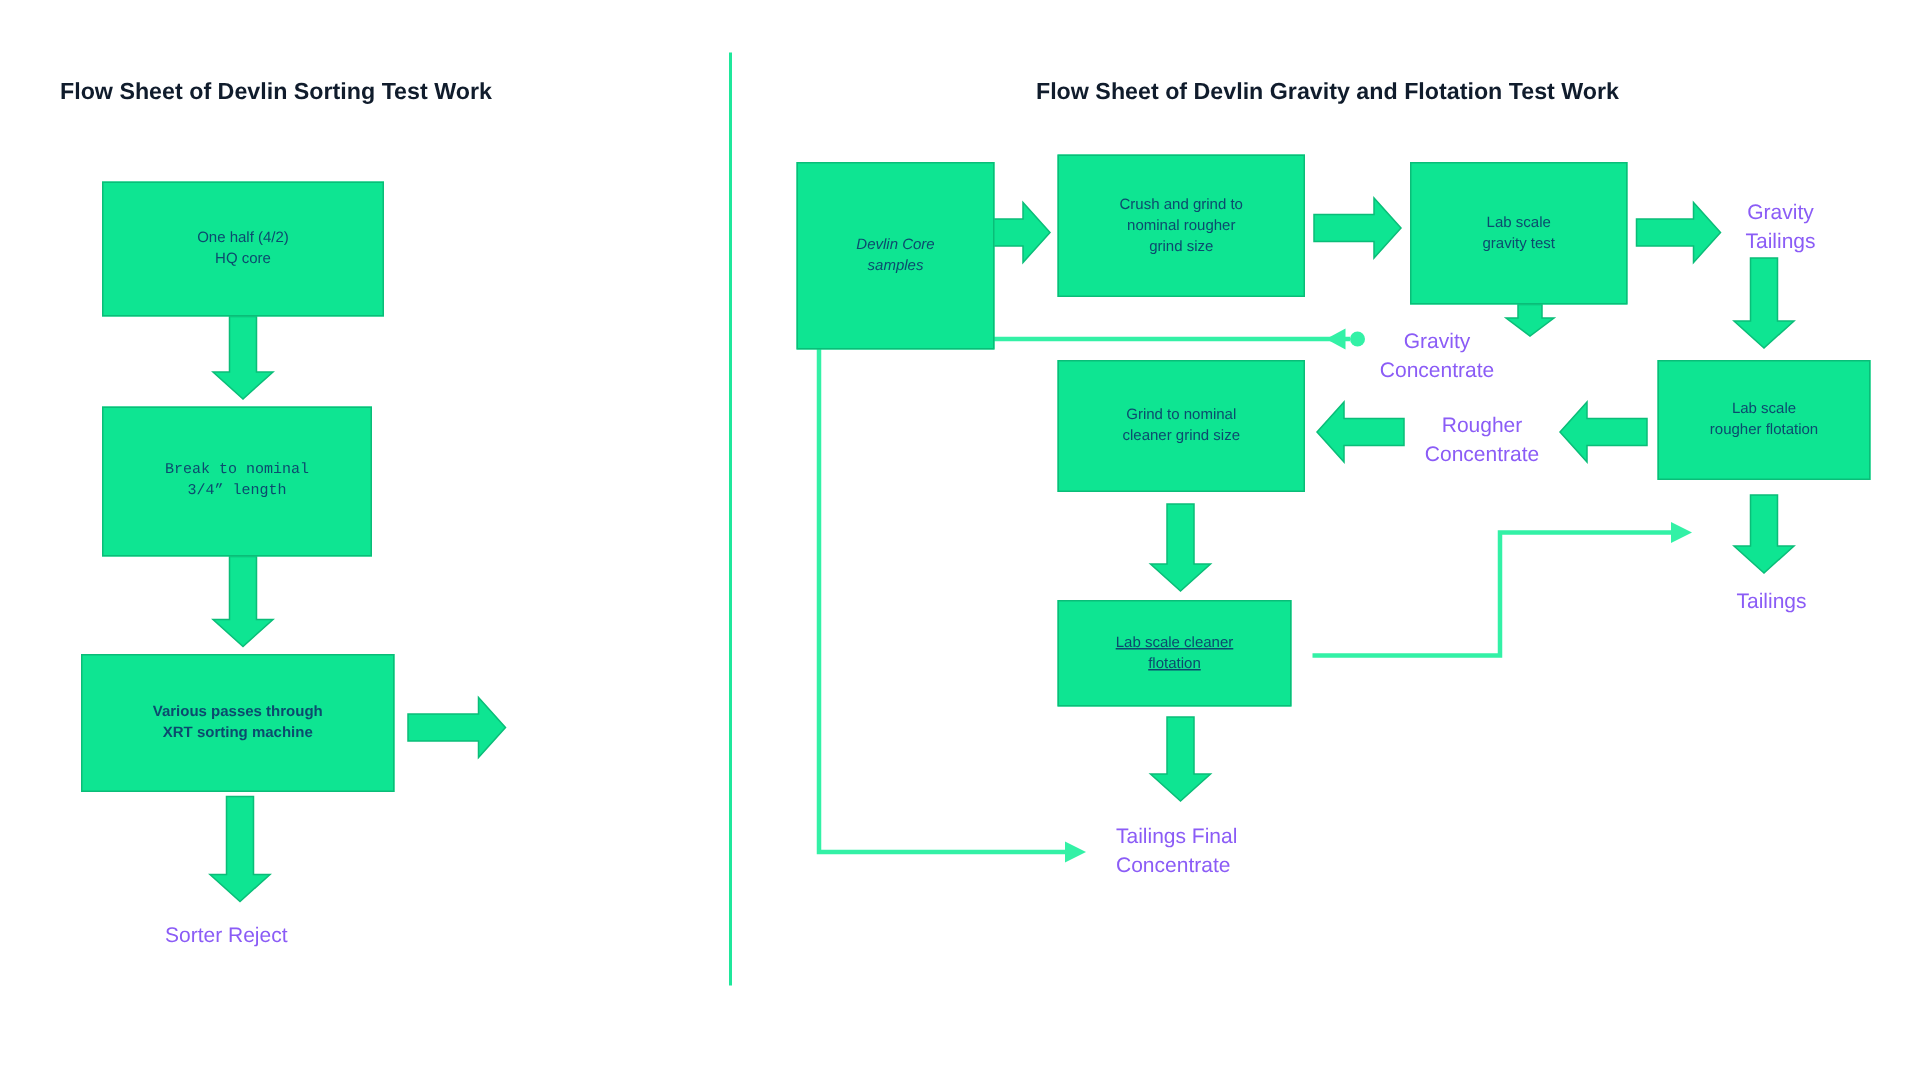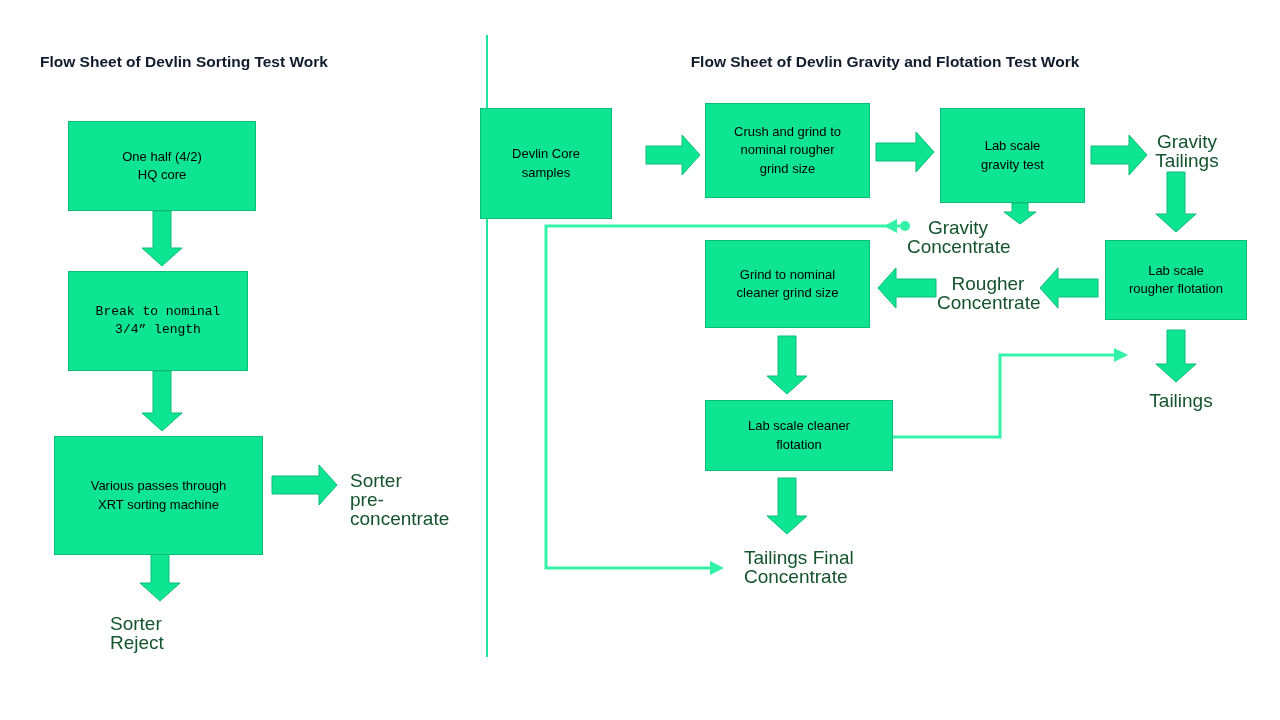--- a/index.html
+++ b/index.html
@@ -11,34 +11,34 @@
     position: absolute;
     font-size: 15.5px;
     font-weight: 700;
     color: #101c2c;
     white-space: pre-line;
   }
   .node {
     position: absolute;
     background: var(--box-fill, #0ee592);
     border: 1px solid var(--box-stroke, #0abd78);
-    color: #000000;
-    font-size: 13px;
+    color: #0c4a6e;
+    font-size: 10px;
     line-height: 1.4;
     display: flex;
     align-items: center;
     justify-content: center;
     text-align: center;
     white-space: pre-line;
   }
   .lbl {
     position: absolute;
-    font-size: 19px;
+    font-size: 14px;
     line-height: 19px;
-    color: #14532d;
+    color: #8b5cf6;
     white-space: pre-line;
   }
   .lbl.center { text-align: center; }
   .divider {
     position: absolute;
     left: 486px; top: 35px;
     width: 2px; height: 622px;
     background: var(--divider, #1fe79b);
   }
   svg .block { fill: var(--arrow-fill, #0ee592); stroke: var(--arrow-stroke, #0abd78); stroke-width: 1; }
@@ -80,39 +80,37 @@
 
   <div class="divider"></div>
 
   <div class="title" style="left:40px; top:53px; width:420px;">Flow Sheet of Devlin Sorting Test Work</div>
   <div class="title" style="left:520px; top:53px; width:730px; text-align:center;">Flow Sheet of Devlin Gravity and Flotation Test Work</div>
 
   <div class="node" style="left:68px; top:121px; width:188px; height:90px;">One half (4/2)
 HQ core</div>
   <div class="node" style="left:68px; top:271px; width:180px; height:100px;font-family:Liberation Mono, monospace;">Break to nominal
 3/4” length</div>
-  <div class="node" style="left:54px; top:436px; width:209px; height:119px;">Various passes through
+  <div class="node" style="left:54px; top:436px; width:209px; height:92px;font-weight:bold;">Various passes through
 XRT sorting machine</div>
 
-  <div class="lbl" style="left:350px; top:471px; width:130px;">Sorter
-pre-concentrate</div>
   <div class="lbl" style="left:110px; top:614px; width:110px;">Sorter Reject</div>
 
-  <div class="node" style="left:480px; top:108px; width:132px; height:111px;">Devlin Core
+  <div class="node" style="left:531px; top:108px; width:132px; height:125px;font-style:italic;">Devlin Core
 samples</div>
   <div class="node" style="left:705px; top:103px; width:165px; height:95px;">Crush and grind to
 nominal rougher
 grind size</div>
   <div class="node" style="left:940px; top:108px; width:145px; height:95px;">Lab scale
 gravity test</div>
   <div class="node" style="left:1105px; top:240px; width:142px; height:80px;">Lab scale
 rougher flotation</div>
   <div class="node" style="left:705px; top:240px; width:165px; height:88px;">Grind to nominal
 cleaner grind size</div>
-  <div class="node" style="left:705px; top:400px; width:188px; height:71px;">Lab scale cleaner
+  <div class="node" style="left:705px; top:400px; width:156px; height:71px;text-decoration:underline;">Lab scale cleaner
 flotation</div>
 
   <div class="lbl center" style="left:1146px; top:132px; width:82px;">Gravity
 Tailings</div>
   <div class="lbl center" style="left:907px; top:218px; width:102px;">Gravity
 Concentrate</div>
   <div class="lbl center" style="left:937px; top:274px; width:102px;">Rougher
 Concentrate</div>
   <div class="lbl center" style="left:1140px; top:391px; width:82px;">Tailings</div>
   <div class="lbl" style="left:744px; top:548px; width:120px;">Tailings Final

